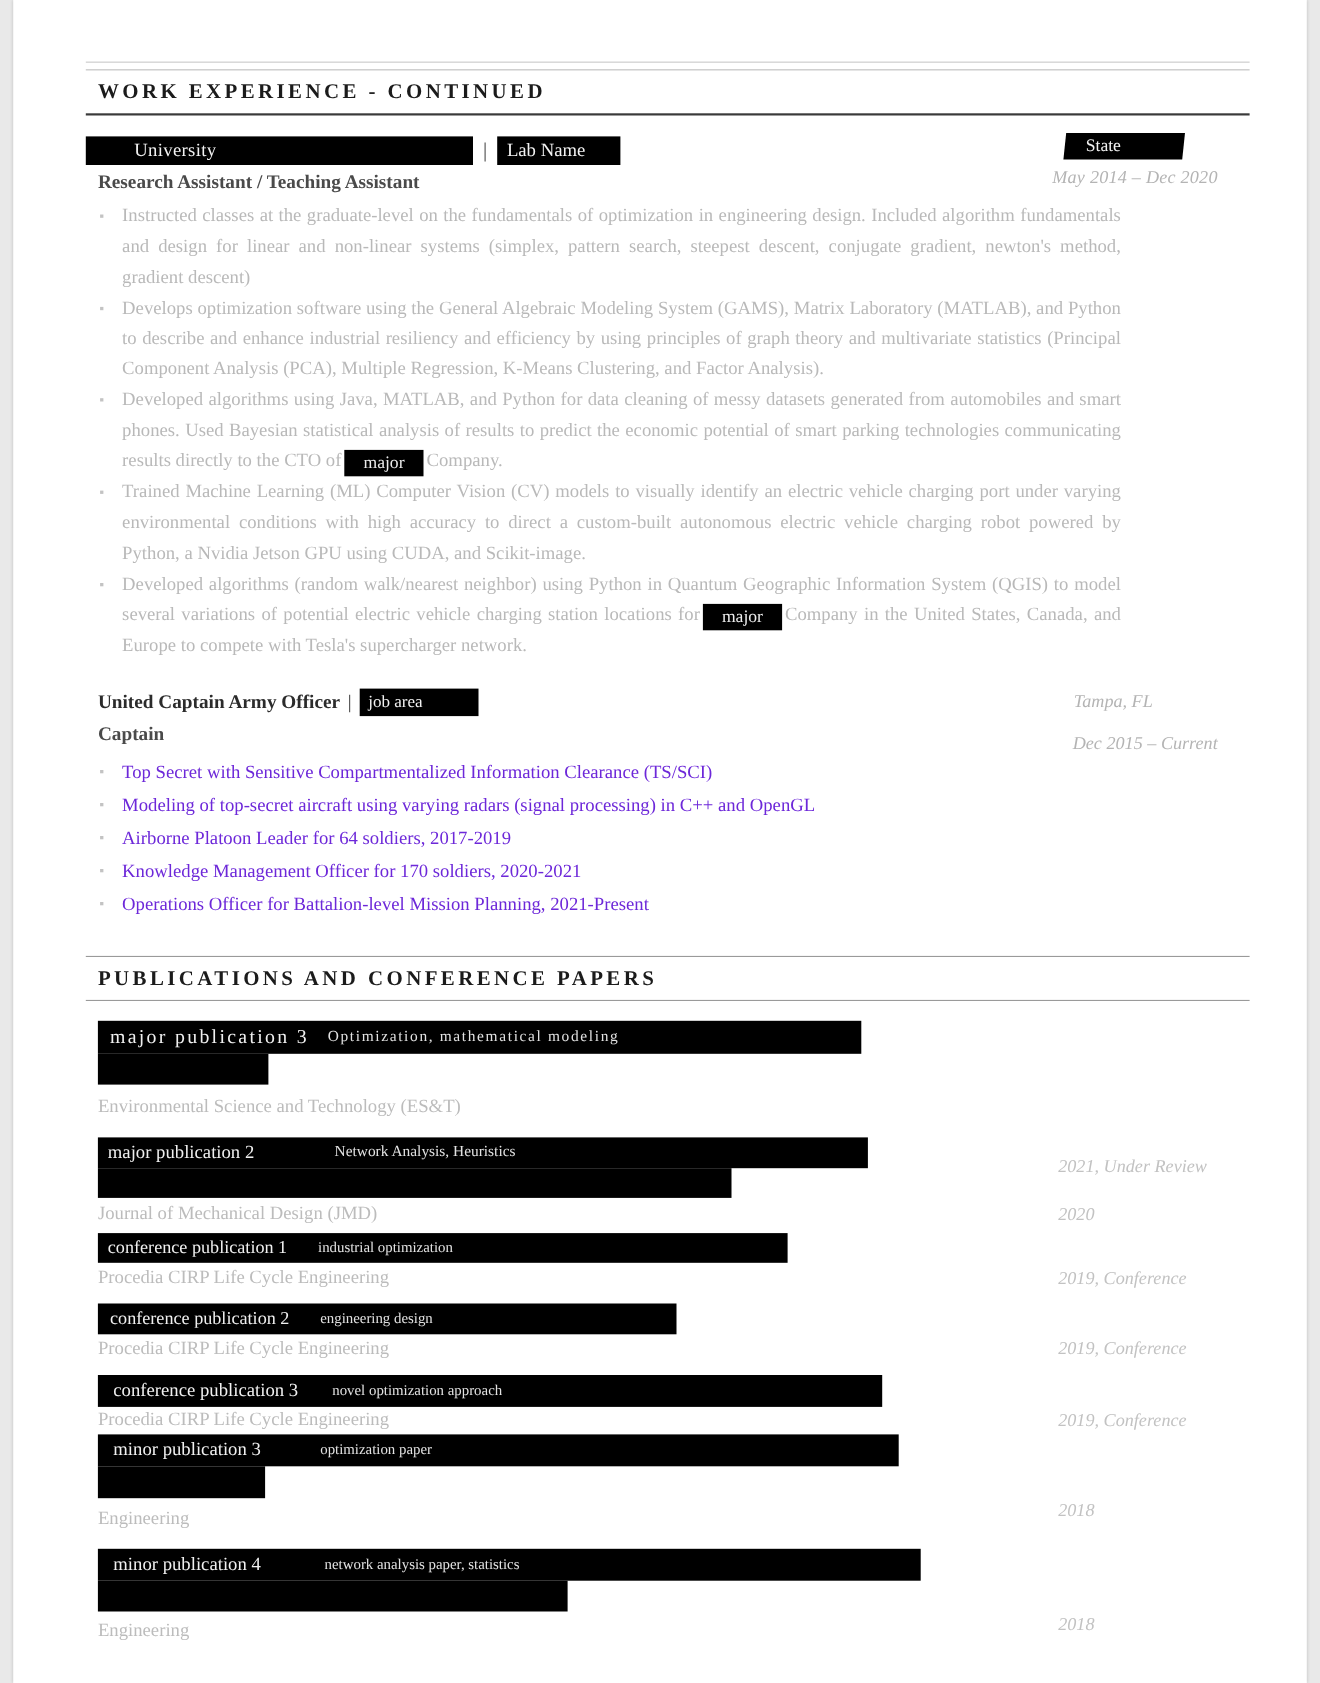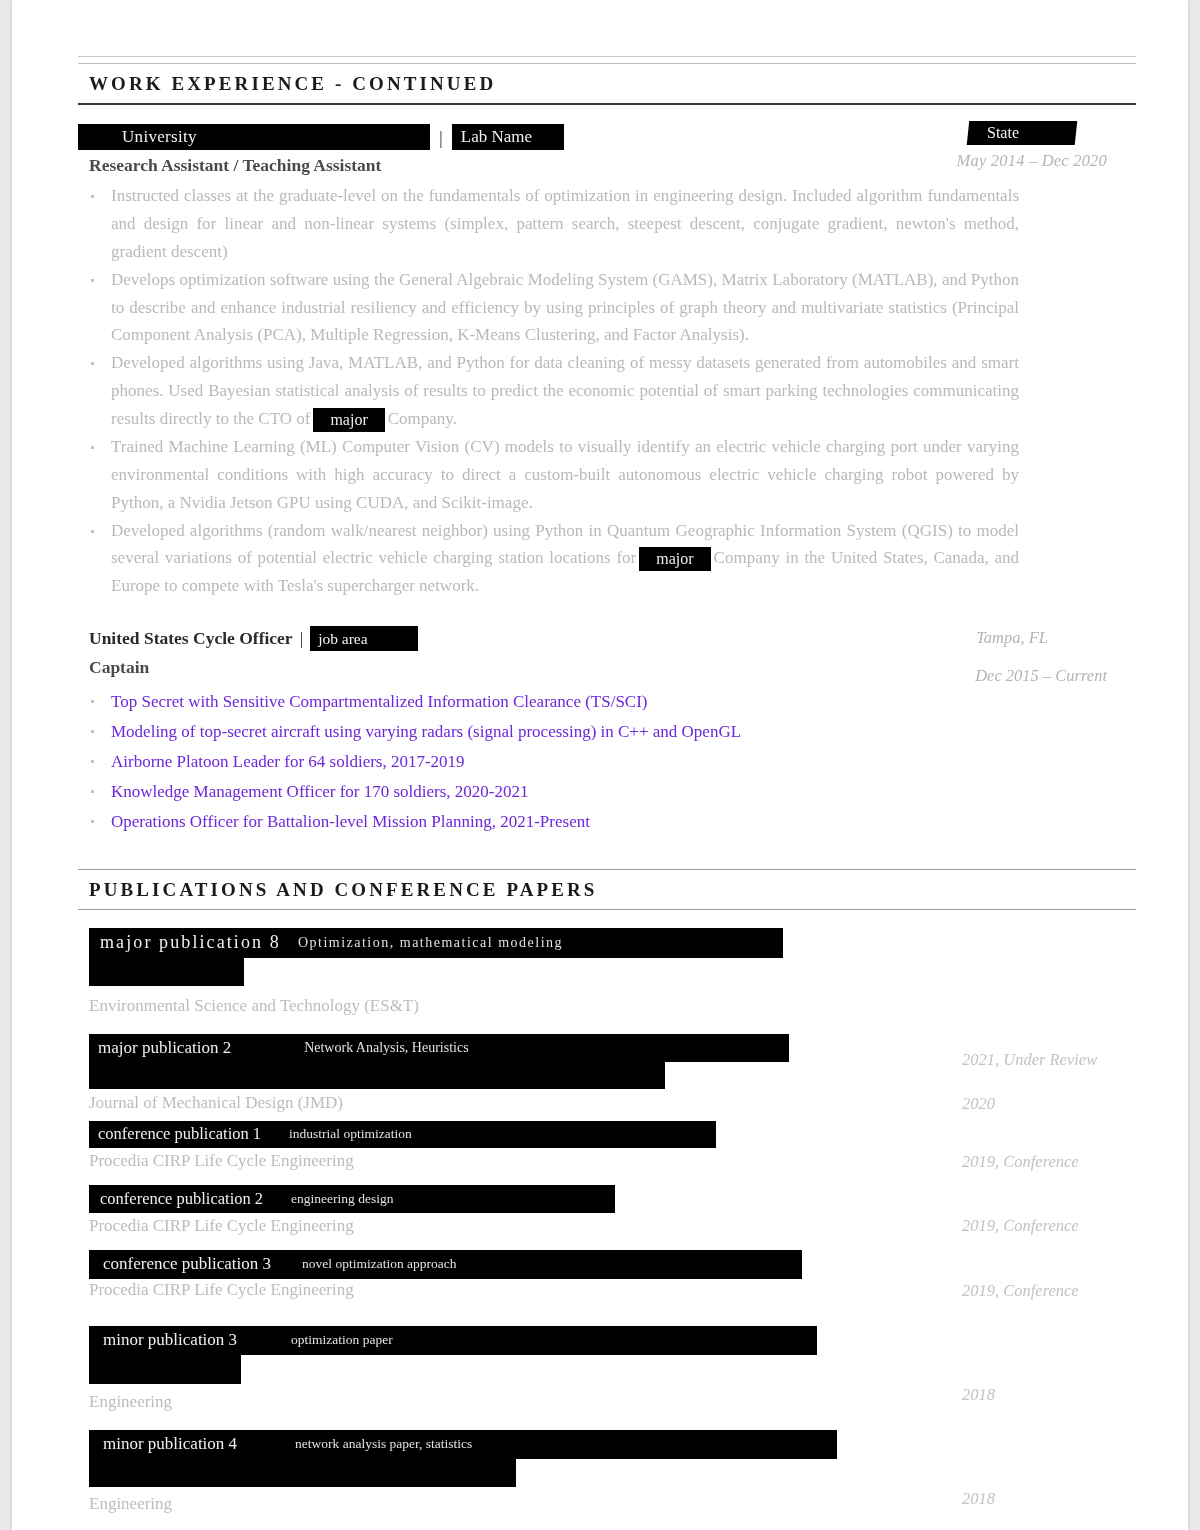--- a/index.html
+++ b/index.html
@@ -267,21 +267,21 @@
         <span>Trained Machine Learning (ML) Computer Vision (CV) models to visually identify an electric vehicle charging port under varying environmental conditions with high accuracy to direct a custom-built autonomous electric vehicle charging robot powered by Python, a Nvidia Jetson GPU using CUDA, and Scikit-image.</span>
       </li>
       <li>
         <span>Developed algorithms (random walk/nearest neighbor) using Python in Quantum Geographic Information System (QGIS) to model several variations of potential electric vehicle charging station locations for</span><span class="inline-redact">major</span><span>Company in the United States, Canada, and Europe to compete with Tesla's supercharger network.</span>
       </li>
     </ul>
   </div>
 
   <div class="army">
     <div class="army-line1">
-      <span>United States Cycle Officer</span>
+      <span>United Captain Army Officer</span>
       <span class="army-sep">|</span>
       <span class="redact redact-jobarea">
         <span>job area</span>
       </span>
     </div>
     <div class="army-rank">Captain</div>
     <div class="army-loc">Tampa, FL</div>
     <div class="army-dates">Dec 2015 – Current</div>
 
     <ul class="army-bullets">
@@ -294,21 +294,21 @@
   </div>
 
   <div id="pubs-header">
     <div class="rule-med"></div>
     <div class="section-title">PUBLICATIONS AND CONFERENCE PAPERS</div>
     <div class="rule-med"></div>
   </div>
 
   <div class="pub" style="margin-top:18px;">
     <div class="pub-bar" style="width:694px;">
-      <span class="pub-title" style="font-size:18px;letter-spacing:2.1px;padding-left:11px;">major publication 8</span>
+      <span class="pub-title" style="font-size:18px;letter-spacing:2.1px;padding-left:11px;">major publication 3</span>
       <span class="pub-kw" style="font-size:14px;letter-spacing:1.5px;padding-left:17px;">Optimization, mathematical modeling</span>
     </div>
     <div class="pub-bar2" style="width:155px;height:28px;"></div>
     <div style="height:10px;"></div>
     <div class="pub-venue">Environmental Science and Technology (ES&amp;T)</div>
     <div class="pub-date" style="top:122px;">2021, Under Review</div>
   </div>
 
   <div class="pub" style="margin-top:18px;">
     <div class="pub-bar" style="width:700px;height:28px;">
@@ -344,21 +344,21 @@
   <div class="pub" style="margin-top:14px;">
     <div class="pub-bar" style="width:713px;height:29px;">
       <span class="pub-title" style="font-size:17px;padding-left:14px;">conference publication 3</span>
       <span class="pub-kw" style="font-size:13.5px;padding-left:31px;">novel optimization approach</span>
     </div>
     <div style="height:1px;"></div>
     <div class="pub-venue">Procedia CIRP Life Cycle Engineering</div>
     <div class="pub-date" style="top:31px;">2019, Conference</div>
   </div>
 
-  <div class="pub" style="margin-top:26px;">
+  <div class="pub" style="margin-top:4px;">
     <div class="pub-bar" style="width:728px;height:29px;">
       <span class="pub-title" style="font-size:17px;padding-left:14px;">minor publication 3</span>
       <span class="pub-kw" style="font-size:13.5px;padding-left:54px;text-align:right;">optimization paper</span>
     </div>
     <div class="pub-bar2" style="width:152px;height:29px;"></div>
     <div style="height:8px;"></div>
     <div class="pub-venue">Engineering</div>
     <div class="pub-date" style="top:59px;">2018</div>
   </div>
 

